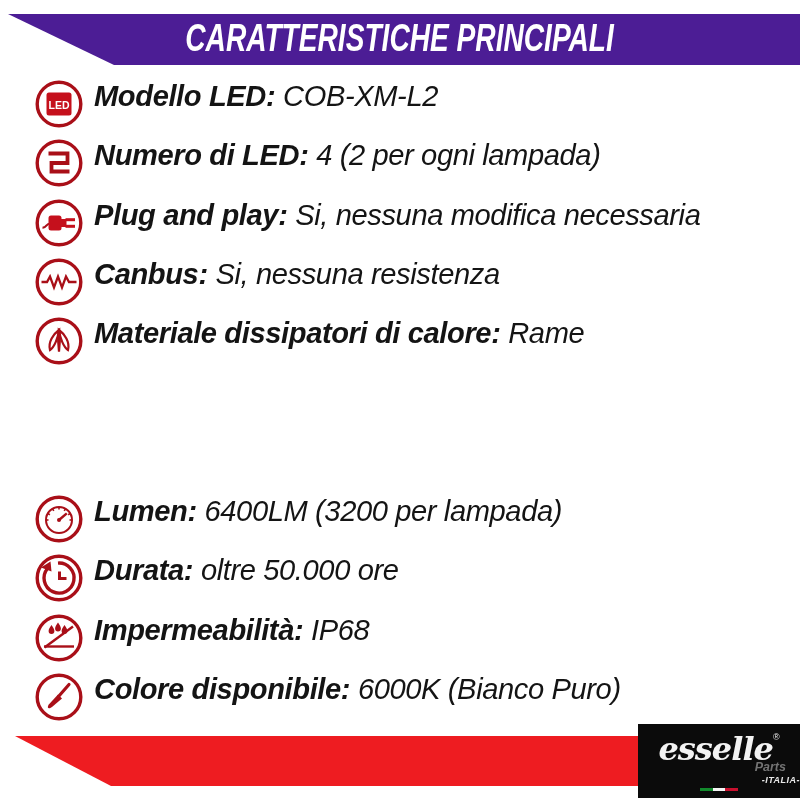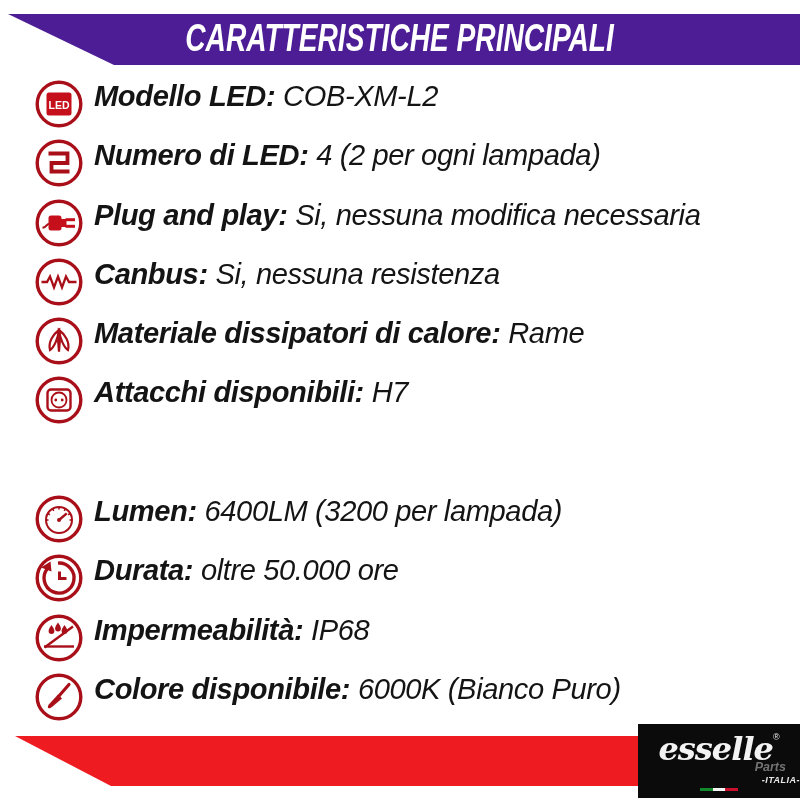--- a/index.html
+++ b/index.html
@@ -116,32 +116,20 @@
       <svg width="50" height="50" viewBox="0 0 50 50">
         <circle cx="25" cy="25" r="21.8" fill="none" stroke="#a90f18" stroke-width="3.4"></circle>
         <path d="M25 14 C19.5 18 13.8 26 16 34 C20.5 31 24 22 25 14 Z" fill="#ffffff" stroke="#a90f18" stroke-width="2.2"></path>
         <path d="M25 14 C30.5 18 36.2 26 34 34 C29.5 31 26 22 25 14 Z" fill="#ffffff" stroke="#a90f18" stroke-width="2.2"></path>
         <path d="M25 14 C23.8 22 23.8 28 25 35.5 C26.2 28 26.2 22 25 14 Z" fill="#ffffff" stroke="#a90f18" stroke-width="2.2"></path>
       </svg>
     </span>
     <span class="text"><span class="label">Materiale dissipatori di calore:</span><span class="value">Rame</span></span>
   </div>
 
-  <div class="feature-row" style="top:375px">
-    <span class="icon">
-      <svg width="50" height="50" viewBox="0 0 50 50">
-        <circle cx="25" cy="25" r="21.8" fill="none" stroke="#a90f18" stroke-width="3.4"></circle>
-        <rect x="13.5" y="14.5" width="23" height="21" rx="3.5" fill="none" stroke="#a90f18" stroke-width="2.4"></rect>
-        <circle cx="25" cy="25" r="7.5" fill="none" stroke="#a90f18" stroke-width="1.8"></circle>
-        <circle cx="21.8" cy="25" r="1.4" fill="#a90f18"></circle>
-        <circle cx="28.2" cy="25" r="1.4" fill="#a90f18"></circle>
-      </svg>
-    </span>
-    <span class="text"><span class="label">Attacchi disponibili:</span><span class="value">H7</span></span>
-  </div>
 
 
   <div class="feature-row" style="top:494px">
     <span class="icon">
       <svg width="50" height="50" viewBox="0 0 50 50">
         <circle cx="25" cy="25" r="21.8" fill="none" stroke="#a90f18" stroke-width="3.4"></circle>
         <circle cx="25" cy="26" r="13" fill="none" stroke="#a90f18" stroke-width="2"></circle>
         <line x1="14.5" y1="26" x2="12.2" y2="26" stroke="#a90f18" stroke-width="1.6"></line>
         <line x1="15.9" y1="20.8" x2="13.8" y2="19.5" stroke="#a90f18" stroke-width="1.6"></line>
         <line x1="19.8" y1="16.9" x2="18.5" y2="14.8" stroke="#a90f18" stroke-width="1.6"></line>

